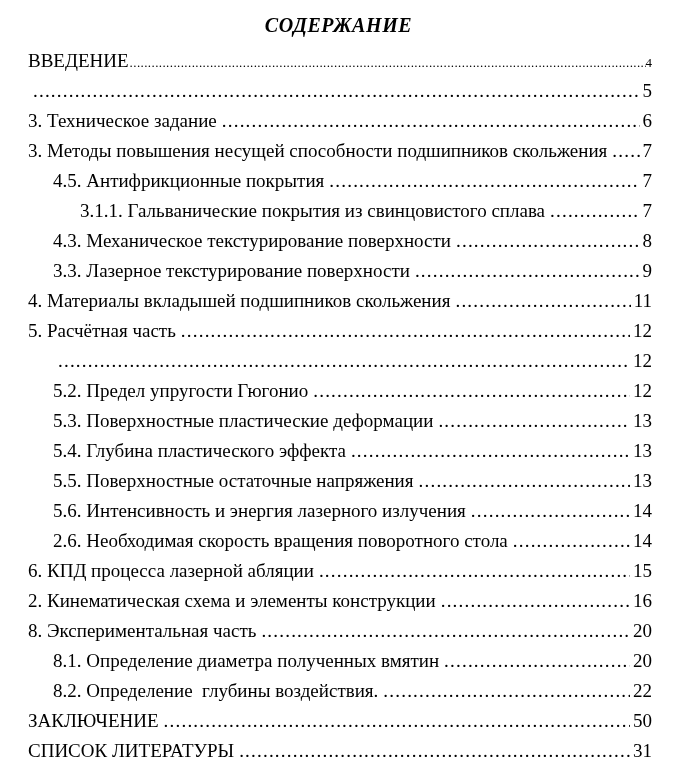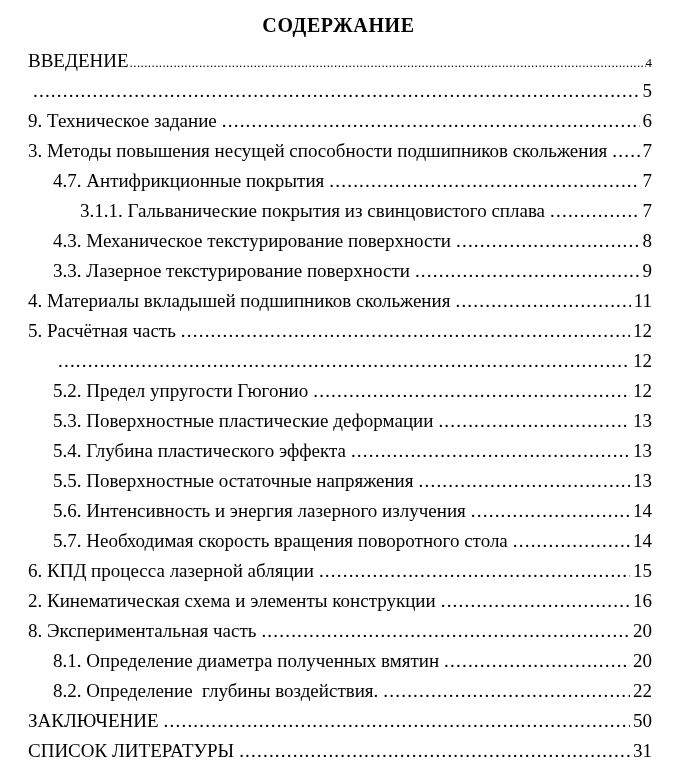--- a/index.html
+++ b/index.html
@@ -16,20 +16,21 @@
     width: 677px;
     height: 772px;
     box-sizing: border-box;
   }
   .title {
     font-size: 20px;
     font-weight: bold;
     text-align: center;
     margin: 14px 0 9px 0;
     letter-spacing: 0.6px;
+    font-style: italic;
   }
   .toc {
     padding: 0 25px 0 28px;
   }
   .row {
     display: flex;
     align-items: baseline;
     height: 30px;
     line-height: 30px;
     font-size: 19px;
@@ -72,31 +73,31 @@
       <div class="row level0 small-leader">
         <span class="label">ВВЕДЕНИЕ</span>
         <span class="leader" aria-hidden="true">............................................................................................................................................................................................................................................................................................................</span>
         <span class="pagenum">4</span>
       </div>
       <div class="row level0">
         <span class="leader" aria-hidden="true">............................................................................................................................................................................................................................................................................................................</span>
         <span class="pagenum">5</span>
       </div>
       <div class="row level0">
-        <span class="label">9. Техническое задание</span>
+        <span class="label">3. Техническое задание</span>
         <span class="leader" aria-hidden="true">............................................................................................................................................................................................................................................................................................................</span>
         <span class="pagenum">6</span>
       </div>
       <div class="row level0">
         <span class="label">3. Методы повышения несущей способности подшипников скольжения</span>
         <span class="leader" aria-hidden="true">............................................................................................................................................................................................................................................................................................................</span>
         <span class="pagenum">7</span>
       </div>
       <div class="row level1">
-        <span class="label">4.7. Антифрикционные покрытия</span>
+        <span class="label">4.5. Антифрикционные покрытия</span>
         <span class="leader" aria-hidden="true">............................................................................................................................................................................................................................................................................................................</span>
         <span class="pagenum">7</span>
       </div>
       <div class="row level2">
         <span class="label">3.1.1. Гальванические покрытия из свинцовистого сплава</span>
         <span class="leader" aria-hidden="true">............................................................................................................................................................................................................................................................................................................</span>
         <span class="pagenum">7</span>
       </div>
       <div class="row level1">
         <span class="label">4.3. Механическое текстурирование поверхности</span>
@@ -141,21 +142,21 @@
         <span class="label">5.5. Поверхностные остаточные напряжения</span>
         <span class="leader" aria-hidden="true">............................................................................................................................................................................................................................................................................................................</span>
         <span class="pagenum">13</span>
       </div>
       <div class="row level1">
         <span class="label">5.6. Интенсивность и энергия лазерного излучения</span>
         <span class="leader" aria-hidden="true">............................................................................................................................................................................................................................................................................................................</span>
         <span class="pagenum">14</span>
       </div>
       <div class="row level1">
-        <span class="label">5.7. Необходимая скорость вращения поворотного стола</span>
+        <span class="label">2.6. Необходимая скорость вращения поворотного стола</span>
         <span class="leader" aria-hidden="true">............................................................................................................................................................................................................................................................................................................</span>
         <span class="pagenum">14</span>
       </div>
       <div class="row level0">
         <span class="label">6. КПД процесса лазерной абляции</span>
         <span class="leader" aria-hidden="true">............................................................................................................................................................................................................................................................................................................</span>
         <span class="pagenum">15</span>
       </div>
       <div class="row level0">
         <span class="label">2. Кинематическая схема и элементы конструкции</span>

